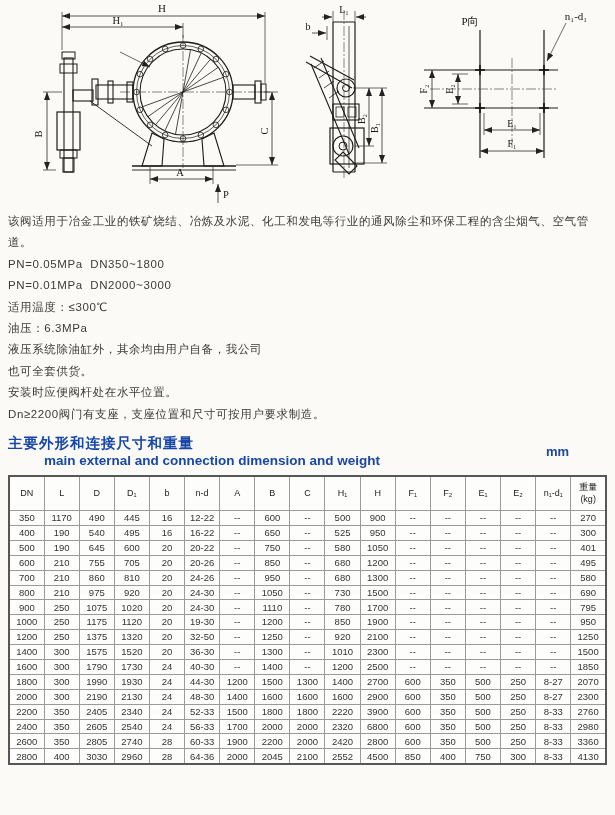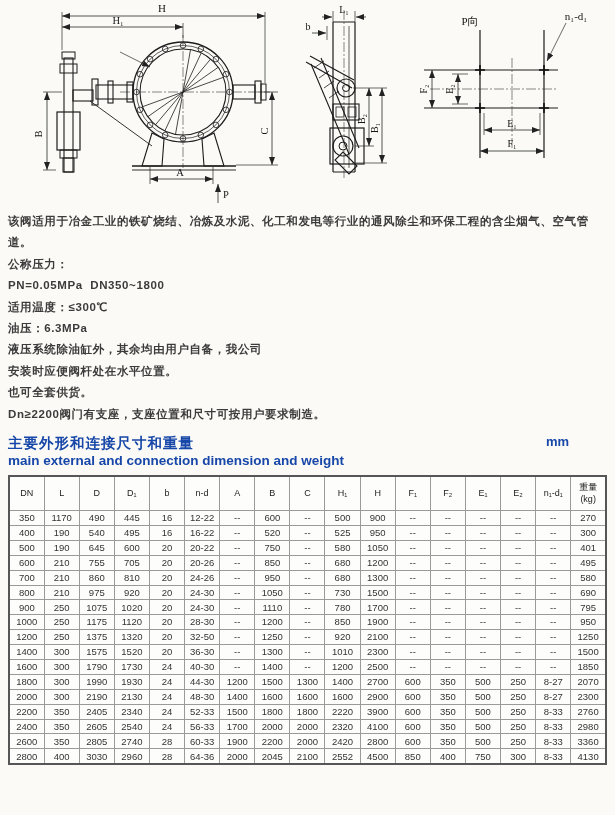--- a/index.html
+++ b/index.html
@@ -9,31 +9,31 @@
     font-family:"Liberation Sans",sans-serif;
     color:#333;
   }
   .drawings{height:205px;}
   svg text{font-family:"Liberation Serif",serif;fill:#151515;}
   .dl{stroke:#1c1c1c;fill:none;}
   .ext{stroke:#2a2a2a;stroke-width:0.7;fill:none;}
   .dim{stroke:#2a2a2a;stroke-width:0.8;fill:none;marker-start:url(#mB);marker-end:url(#mA);}
   .dimE{stroke:#2a2a2a;stroke-width:0.8;fill:none;marker-end:url(#mA);}
   .cl{stroke:#3a3a3a;stroke-width:0.6;fill:none;stroke-dasharray:10 2 2 2;}
-  .description{padding:6px 8px 0 8px;font-weight:bold;}
+  .description{padding:6px 8px 0 8px;}
   .desc-line{
     font-size:11.5px;line-height:21.4px;letter-spacing:0.6px;
     color:#3b3b3b;white-space:pre-wrap;
   }
   .section-header{
-    display:flex;justify-content:space-between;align-items:flex-start;
+    display:flex;justify-content:space-between;align-items:center;
     padding:9px 8px 0 8px;
   }
   .title-zh{font-size:14.5px;font-weight:bold;color:#1747a8;letter-spacing:1px;}
-  .title-en{font-size:13.5px;font-weight:bold;color:#1747a8;}
+  .title-en{font-size:13.5px;font-weight:bold;color:#1747a8;margin-left:36px;}
   .unit{font-size:13px;font-weight:bold;color:#1747a8;padding-right:38px;}
   table.dim-table{
     border-collapse:collapse;table-layout:fixed;
     margin:7px 8px 0 8px;width:599px;
     background:#fdfdfb;
     border:2px solid #565656;
   }
   table.dim-table th,table.dim-table td{
     border:1px solid #9a9a9a;text-align:center;padding:0;overflow:hidden;
   }
@@ -268,27 +268,27 @@
     <g>
       <line class="dim" x1="480" y1="151" x2="544" y2="151"></line>
       <text x="512" y="147" font-size="10" text-anchor="middle">F₁</text>
     </g>
   </g>
 </svg>
 </div>
 
 <div class="description">
     <div class="desc-line">该阀适用于冶金工业的铁矿烧结、冶炼及水泥、化工和发电等行业的通风除尘和环保工程的含尘烟气、空气管道。</div>
-    <div class="desc-line">公称压力：</div>
     <div class="desc-line">PN=0.05MPa  DN350~1800</div>
+    <div class="desc-line">PN=0.01MPa  DN2000~3000</div>
     <div class="desc-line">适用温度：≤300℃</div>
     <div class="desc-line">油压：6.3MPa</div>
     <div class="desc-line">液压系统除油缸外，其余均由用户自备，我公司</div>
+    <div class="desc-line">也可全套供货。</div>
     <div class="desc-line">安装时应便阀杆处在水平位置。</div>
-    <div class="desc-line">也可全套供货。</div>
     <div class="desc-line">Dn≥2200阀门有支座，支座位置和尺寸可按用户要求制造。</div>
   </div>
 
 <div class="section-header">
   <div>
     <div class="title-zh">主要外形和连接尺寸和重量</div>
     <div class="title-en">main external and connection dimension and weight</div>
   </div>
   <div class="unit">mm</div>
 </div>
@@ -337,21 +337,21 @@
         <td>270</td>
       </tr>
       <tr>
         <td>400</td>
         <td>190</td>
         <td>540</td>
         <td>495</td>
         <td>16</td>
         <td>16-22</td>
         <td>--</td>
-        <td>520</td>
+        <td>650</td>
         <td>--</td>
         <td>525</td>
         <td>950</td>
         <td>--</td>
         <td>--</td>
         <td>--</td>
         <td>--</td>
         <td>--</td>
         <td>300</td>
       </tr>
@@ -449,21 +449,21 @@
         <td>--</td>
         <td>--</td>
         <td>795</td>
       </tr>
       <tr>
         <td>1000</td>
         <td>250</td>
         <td>1175</td>
         <td>1120</td>
         <td>20</td>
-        <td>28-30</td>
+        <td>19-30</td>
         <td>--</td>
         <td>1200</td>
         <td>--</td>
         <td>850</td>
         <td>1900</td>
         <td>--</td>
         <td>--</td>
         <td>--</td>
         <td>--</td>
         <td>--</td>
@@ -587,21 +587,21 @@
         <td>2400</td>
         <td>350</td>
         <td>2605</td>
         <td>2540</td>
         <td>24</td>
         <td>56-33</td>
         <td>1700</td>
         <td>2000</td>
         <td>2000</td>
         <td>2320</td>
-        <td>4100</td>
+        <td>6800</td>
         <td>600</td>
         <td>350</td>
         <td>500</td>
         <td>250</td>
         <td>8-33</td>
         <td>2980</td>
       </tr>
       <tr>
         <td>2600</td>
         <td>350</td>

